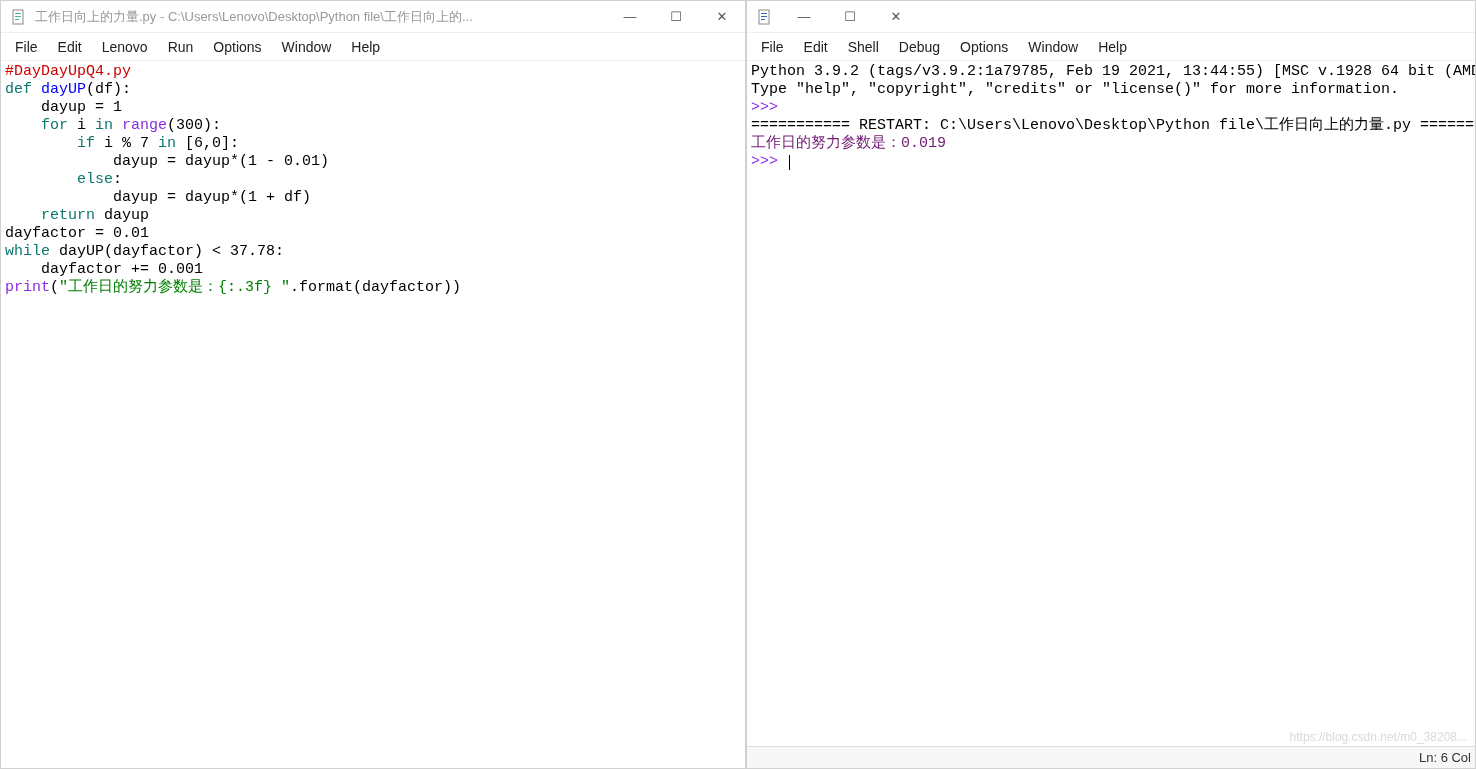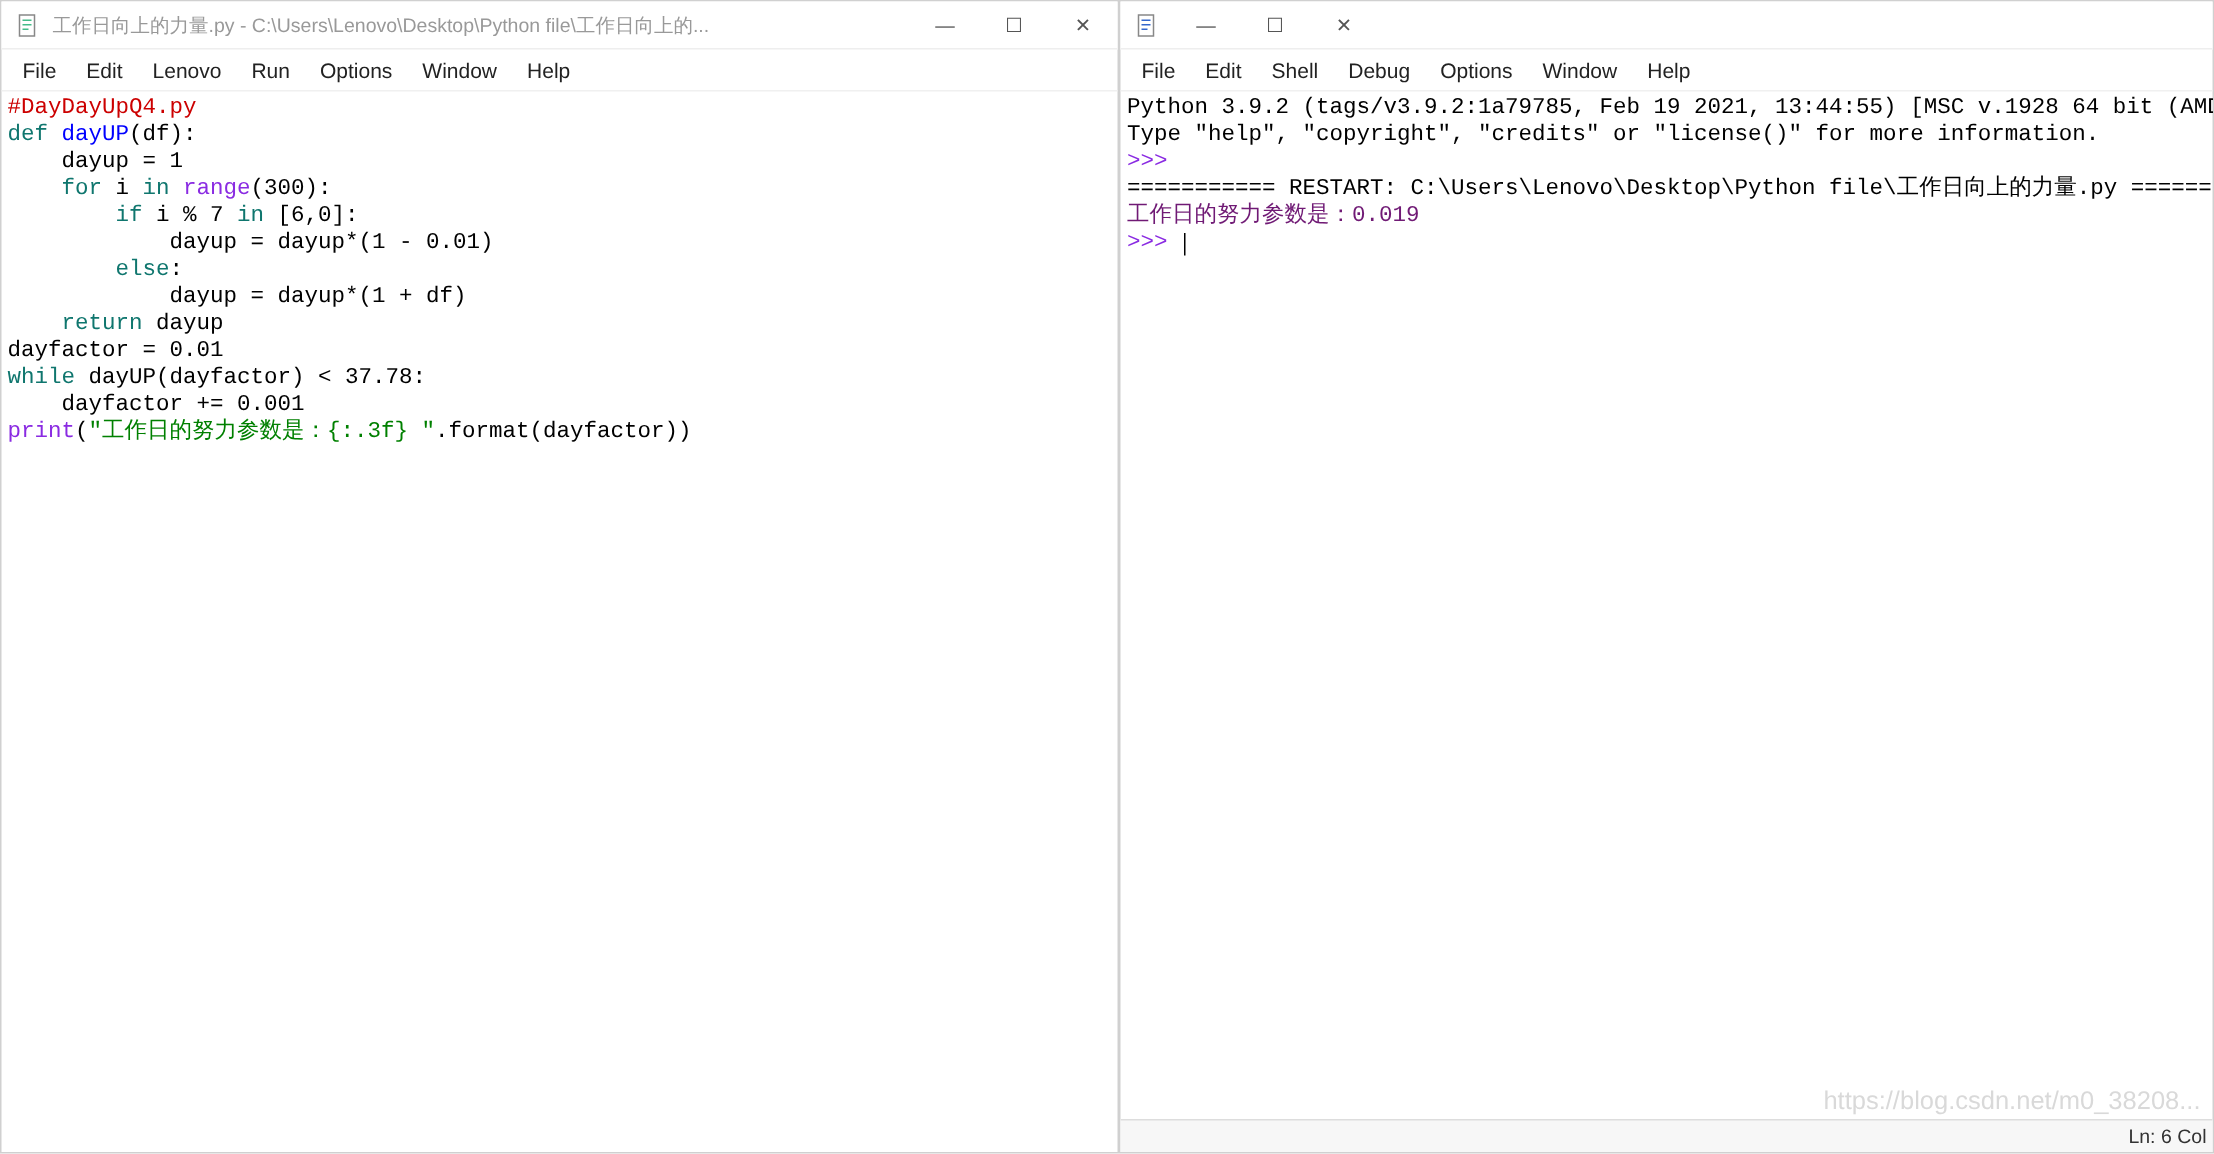--- a/index.html
+++ b/index.html
@@ -99,21 +99,21 @@
   .cursor {
     display:inline-block;
     width:1px;height:15px;
     background:#000;
     vertical-align:text-bottom;
     margin-left:2px;
   }
   .watermark {
     position:absolute;
     bottom:24px; right:8px;
-    font-size:17px;
+    font-size:12px;
     color:#d9d9d9;
     pointer-events:none;
     text-align:center;
   }
 </style>
 </head>
 <body>
 
 <div class="window window-left">
   <div class="title-bar inactive">

